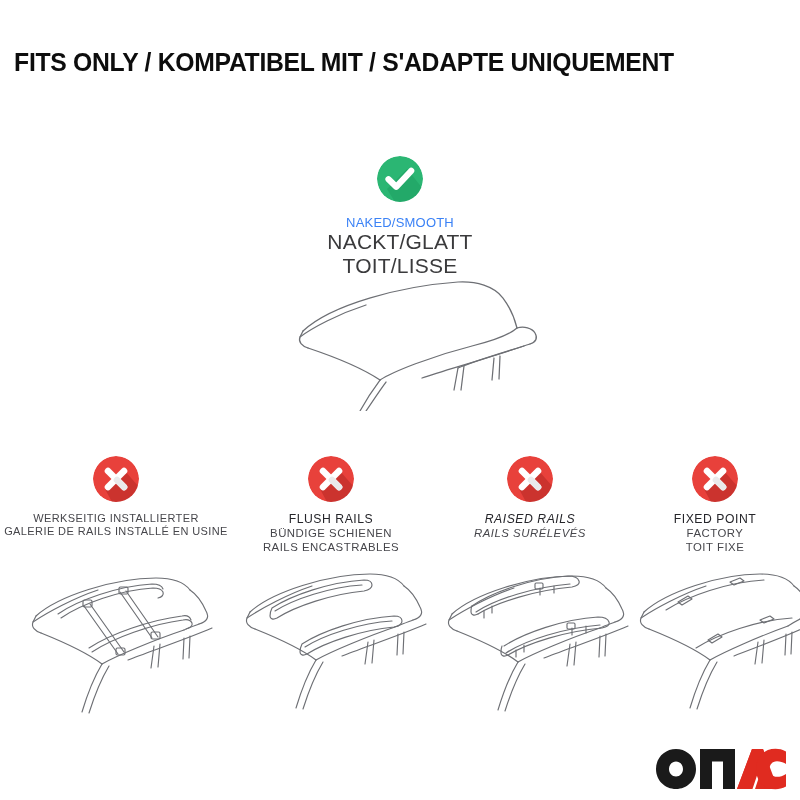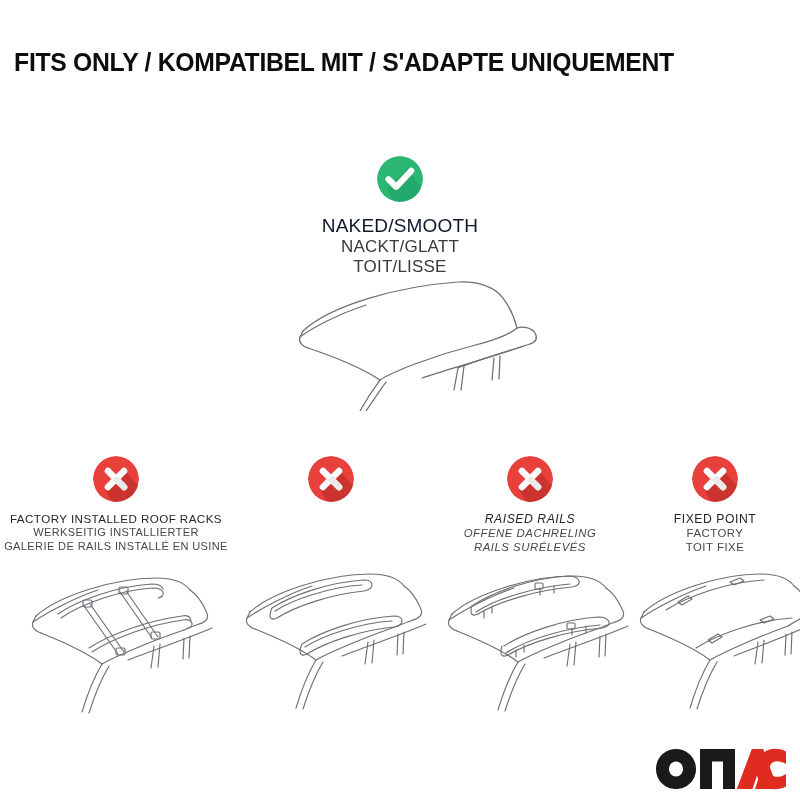--- a/index.html
+++ b/index.html
@@ -47,28 +47,28 @@
 
   
   #approved-block {
     position: absolute;
     left: 255px; top: 156px;
     width: 290px;
     text-align: center;
   }
   #approved-block .label-group { margin-top: 13px; }
   .label-primary {
-    font-size: 19px;
-    color: #0f172a;
+    font-size: 13px;
+    color: #3b82f6;
     letter-spacing: 0.2px;
     line-height: 1.16;
     white-space: nowrap;
   }
   .label-secondary {
-    font-size: 17px;
+    font-size: 21px;
     color: #3a3a3c;
     letter-spacing: 0.2px;
     line-height: 1.16;
     white-space: nowrap;
   }
   #approved-illustration {
     position: absolute;
     left: 262px; top: 276px;
     width: 280px; height: 135px;
   }
@@ -176,21 +176,20 @@
       <g stroke="#ffffff" stroke-width="6.6" stroke-linecap="round">
         <line x1="15" y1="15" x2="31" y2="31"></line>
         <line x1="31" y1="15" x2="15" y2="31"></line>
       </g>
       <g stroke="#e9e9ea" stroke-width="6.6" stroke-linecap="round" opacity="0.95">
         <line x1="24" y1="24" x2="31" y2="31"></line>
       </g>
     </svg>
   </div>
   <div class="label-group">
-    <div class="label-primary">FACTORY INSTALLED ROOF RACKS</div>
     <div class="label-secondary">WERKSEITIG INSTALLIERTER</div>
     <div class="label-secondary">GALERIE DE RAILS INSTALLÉ EN USINE</div>
   </div>
 </div>
 
 <div class="reject-illustration" id="ill-factory">
   <svg width="220" height="160" viewBox="0 0 220 160" aria-hidden="true">
     <g fill="none" stroke="#6d6f74" stroke-width="1.15" stroke-linecap="round" stroke-linejoin="round">
 
       <path d="M30 60 C52 40 108 22 150 22 C166 22 178 26 184 34"></path>
@@ -235,20 +234,25 @@
       <circle cx="23" cy="23" r="23" fill="#e8413b"></circle>
       <path d="M31 14 L46 31 L46 46 L19 46 L12 33 Z" fill="#b82a26" opacity="0.6"></path>
       <g stroke="#ffffff" stroke-width="6.6" stroke-linecap="round">
         <line x1="15" y1="15" x2="31" y2="31"></line>
         <line x1="31" y1="15" x2="15" y2="31"></line>
       </g>
       <g stroke="#e9e9ea" stroke-width="6.6" stroke-linecap="round" opacity="0.95">
         <line x1="24" y1="24" x2="31" y2="31"></line>
       </g>
     </svg>
+  </div>
+  <div class="label-group">
+    <div class="label-primary">FLUSH RAILS</div>
+    <div class="label-secondary">BÜNDIGE SCHIENEN</div>
+    <div class="label-secondary">RAILS ENCASTRABLES</div>
   </div>
 </div>
 
 <div class="reject-illustration" id="ill-flush">
   <svg width="210" height="160" viewBox="0 0 210 160" aria-hidden="true">
     <g fill="none" stroke="#6d6f74" stroke-width="1.15" stroke-linecap="round" stroke-linejoin="round">
       <path d="M28 56 C50 36 106 18 148 18 C164 18 176 22 182 30"></path>
       <path d="M28 56 L25 62 C23 67 27 71 33 73"></path>
       <path d="M33 73 C53 81 78 92 94 104"></path>
       <path d="M94 104 C108 96 146 80 176 70"></path>
@@ -282,21 +286,20 @@
         <line x1="15" y1="15" x2="31" y2="31"></line>
         <line x1="31" y1="15" x2="15" y2="31"></line>
       </g>
       <g stroke="#e9e9ea" stroke-width="6.6" stroke-linecap="round" opacity="0.95">
         <line x1="24" y1="24" x2="31" y2="31"></line>
       </g>
     </svg>
   </div>
   <div class="label-group">
     <div class="label-primary">RAISED RAILS</div>
-    <div class="label-secondary">OFFENE DACHRELING</div>
     <div class="label-secondary">RAILS SURÉLEVÉS</div>
   </div>
 </div>
 
 <div class="reject-illustration" id="ill-raised">
   <svg width="210" height="160" viewBox="0 0 210 160" aria-hidden="true">
     <g fill="none" stroke="#6d6f74" stroke-width="1.15" stroke-linecap="round" stroke-linejoin="round">
       <path d="M30 58 C52 38 108 20 150 20 C166 20 178 24 184 32"></path>
       <path d="M30 58 L27 64 C25 69 29 73 35 75"></path>
       <path d="M35 75 C55 83 80 94 96 106"></path>

